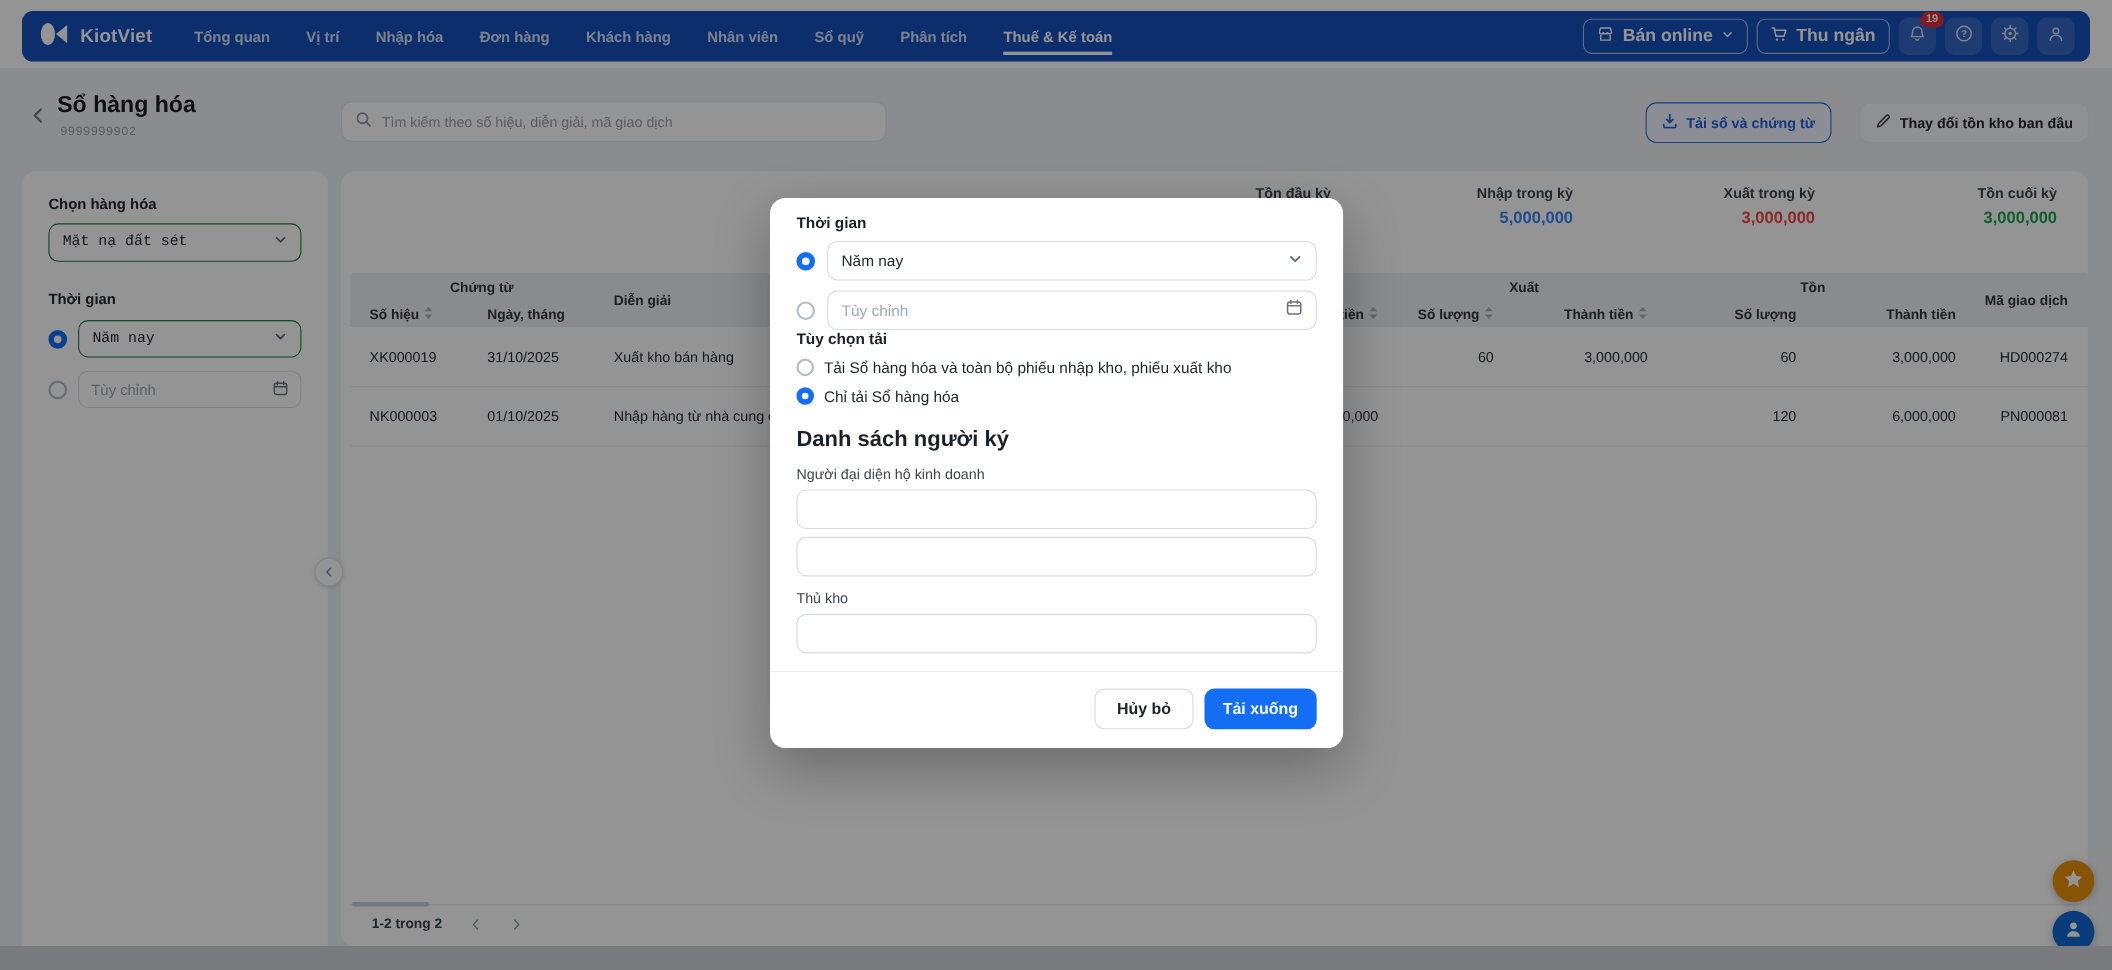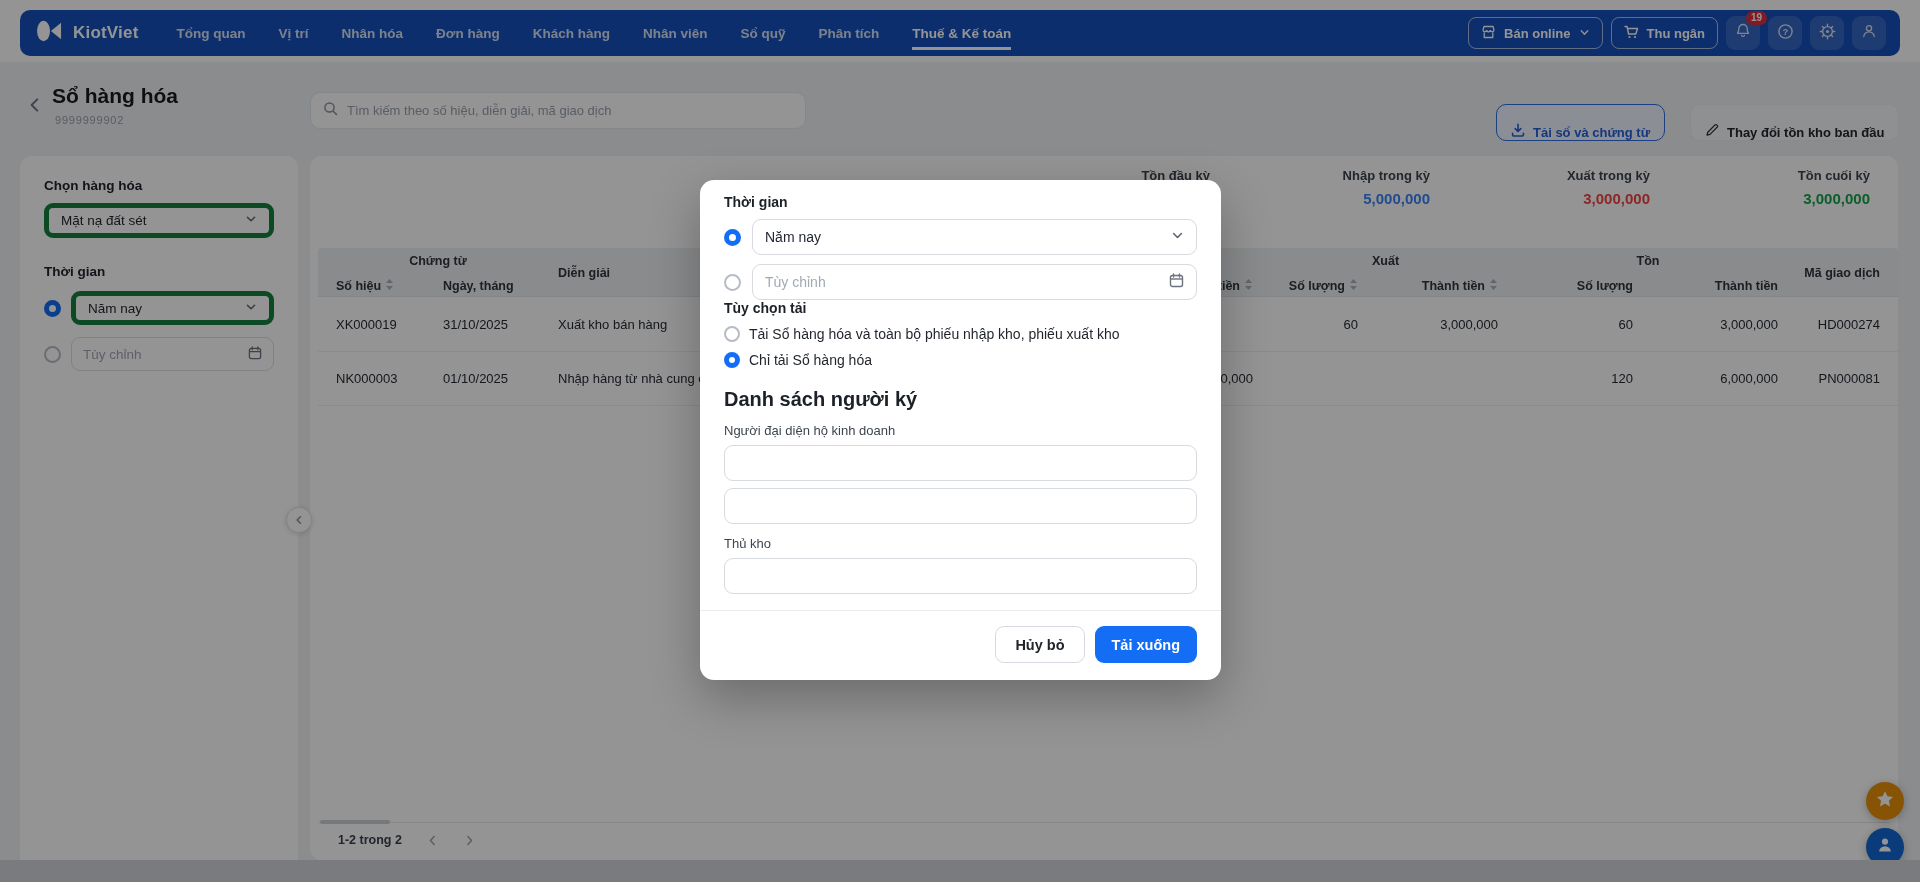--- a/index.html
+++ b/index.html
@@ -11,44 +11,44 @@
   .navbar { position:absolute; left:20px; top:10px; width:1880px; height:46px; background:#1650bb;
             border-radius:10px; display:flex; align-items:center; padding:0 14px 0 16px; }
   .brand { display:flex; align-items:center; gap:9px; margin-right:38px; cursor:pointer; }
   .brand-name { color:#fff; font-size:17px; font-weight:700; letter-spacing:.2px; }
   .nav-items { display:flex; align-items:center; gap:33px; height:46px; }
   .nav-item { font-size:13.5px; font-weight:600; color:rgba(255,255,255,.82); height:34px; display:flex;
               align-items:center; border-bottom:3px solid transparent; padding-top:3px; cursor:pointer; white-space:nowrap; }
   .nav-item.active { color:#fff; border-bottom-color:#fff; }
   .nav-right { margin-left:auto; display:flex; align-items:center; gap:8px; }
   .pill { height:32px; border:1px solid rgba(255,255,255,.62); border-radius:8px; display:flex; align-items:center;
-          gap:8px; padding:0 12px; color:#fff; font-size:13px; font-weight:700; cursor:pointer; white-space:nowrap; }
+          gap:8px; padding:0 12px; color:#fff; font-size:16px; font-weight:700; cursor:pointer; white-space:nowrap; }
   .tile { width:34px; height:34px; border-radius:9px; background:rgba(255,255,255,.14); display:flex;
           align-items:center; justify-content:center; position:relative; cursor:pointer; }
   .badge { position:absolute; top:-5px; right:-7px; background:#e02d3c; color:#fff; font-size:10px;
            font-weight:700; border-radius:9px; padding:2px 5px; line-height:1; }
 
   
   .back-btn { position:absolute; left:26px; top:96px; width:20px; height:20px; cursor:pointer; }
   .page-title { position:absolute; left:52px; top:84px; font-size:21px; font-weight:700; color:#171b21; }
   .page-subtitle { position:absolute; left:55px; top:114px; font-size:11px; color:#99a1ac; letter-spacing:.8px; }
   .search { position:absolute; left:310px; top:92px; width:496px; height:37px; background:#fff;
             border:1px solid #e4e7ec; border-radius:10px; display:flex; align-items:center; gap:9px; padding:0 12px; }
   .search input { flex:1; border:none; outline:none; font-size:13px; color:#333; background:transparent; font-family:inherit; }
   .search input::placeholder { color:#9aa2ad; }
-  .hdr-btn { position:absolute; top:104px; height:37px; border-radius:10px; display:flex; align-items:flex-end;
+  .hdr-btn { position:absolute; top:93px; height:37px; border-radius:10px; display:flex; align-items:center;
              gap:8px; padding:0 14px; font-size:13px; font-weight:700; cursor:pointer; white-space:nowrap; }
   .btn-dl { left:1496px; border:1.5px solid #2e6ede; color:#2460d8; background:#f0f5ff; }
   .btn-change { left:1690px; background:#f7f8fa; color:#23272e; border:1px solid #eceef2; }
 
   
   .sidebar { position:absolute; left:20px; top:156px; width:278px; height:726px; background:#fff; border-radius:12px; padding:22px 24px; }
   .side-label { font-size:13.5px; font-weight:700; color:#20252c; }
-  .side-select { margin-top:10px; height:35px; border:5px solid #15803d; border-radius:9px; display:flex;
-                 align-items:center; justify-content:space-between; padding:0 12px; font-size:13.5px; color:#23272e; cursor:pointer; }
+  .side-select { margin-top:10px; height:35px; border:1px solid #15803d; border-radius:9px; display:flex;
+                 align-items:center; justify-content:space-between; padding:0 12px; font-size:13.5px; color:#23272e; cursor:pointer;font-family:Liberation Mono, monospace; }
   .mt26 { margin-top:26px; }
   .radio-row { display:flex; align-items:center; gap:10px; margin-top:12px; }
   .radio { width:17px; height:17px; min-width:17px; border-radius:50%; border:2px solid #b6bcc6; background:#fff; cursor:pointer; }
   .radio.checked { border:5.5px solid #136df5; }
   .grow-select { flex:1; margin-top:0; height:34px; }
   .side-input { flex:1; height:34px; border:1px solid #dcdfe5; border-radius:9px; display:flex; align-items:center;
                 justify-content:space-between; padding:0 11px; font-size:13.5px; color:#a0a7b1; cursor:text; }
   .collapse-btn { position:absolute; left:286px; top:507px; width:26px; height:26px; border-radius:50%; background:#fff;
                   border:1px solid #e2e5ea; box-shadow:0 1px 5px rgba(0,0,0,.14); display:flex; align-items:center;
                   justify-content:center; cursor:pointer; z-index:5; }
@@ -131,21 +131,21 @@
       <svg width="28" height="24" viewBox="0 0 30 26">
           <ellipse cx="8" cy="13" rx="7" ry="11" fill="#fff"></ellipse>
           <path d="M27 4 L16 13 L27 22 z" fill="#fff"></path>
         </svg>
     </span>
     <span class="brand-name">KiotViet</span>
   </div>
   <div class="nav-items">
     <div class="nav-item">Tổng quan</div>
     <div class="nav-item">Vị trí</div>
-    <div class="nav-item">Nhân hóa</div>
+    <div class="nav-item">Nhập hóa</div>
     <div class="nav-item">Đơn hàng</div>
     <div class="nav-item">Khách hàng</div>
     <div class="nav-item">Nhân viên</div>
     <div class="nav-item">Sổ quỹ</div>
     <div class="nav-item">Phân tích</div>
     <div class="nav-item active">Thuế &amp; Kế toán</div>
   </div>
   <div class="nav-right">
     <div class="pill">
       <span>

